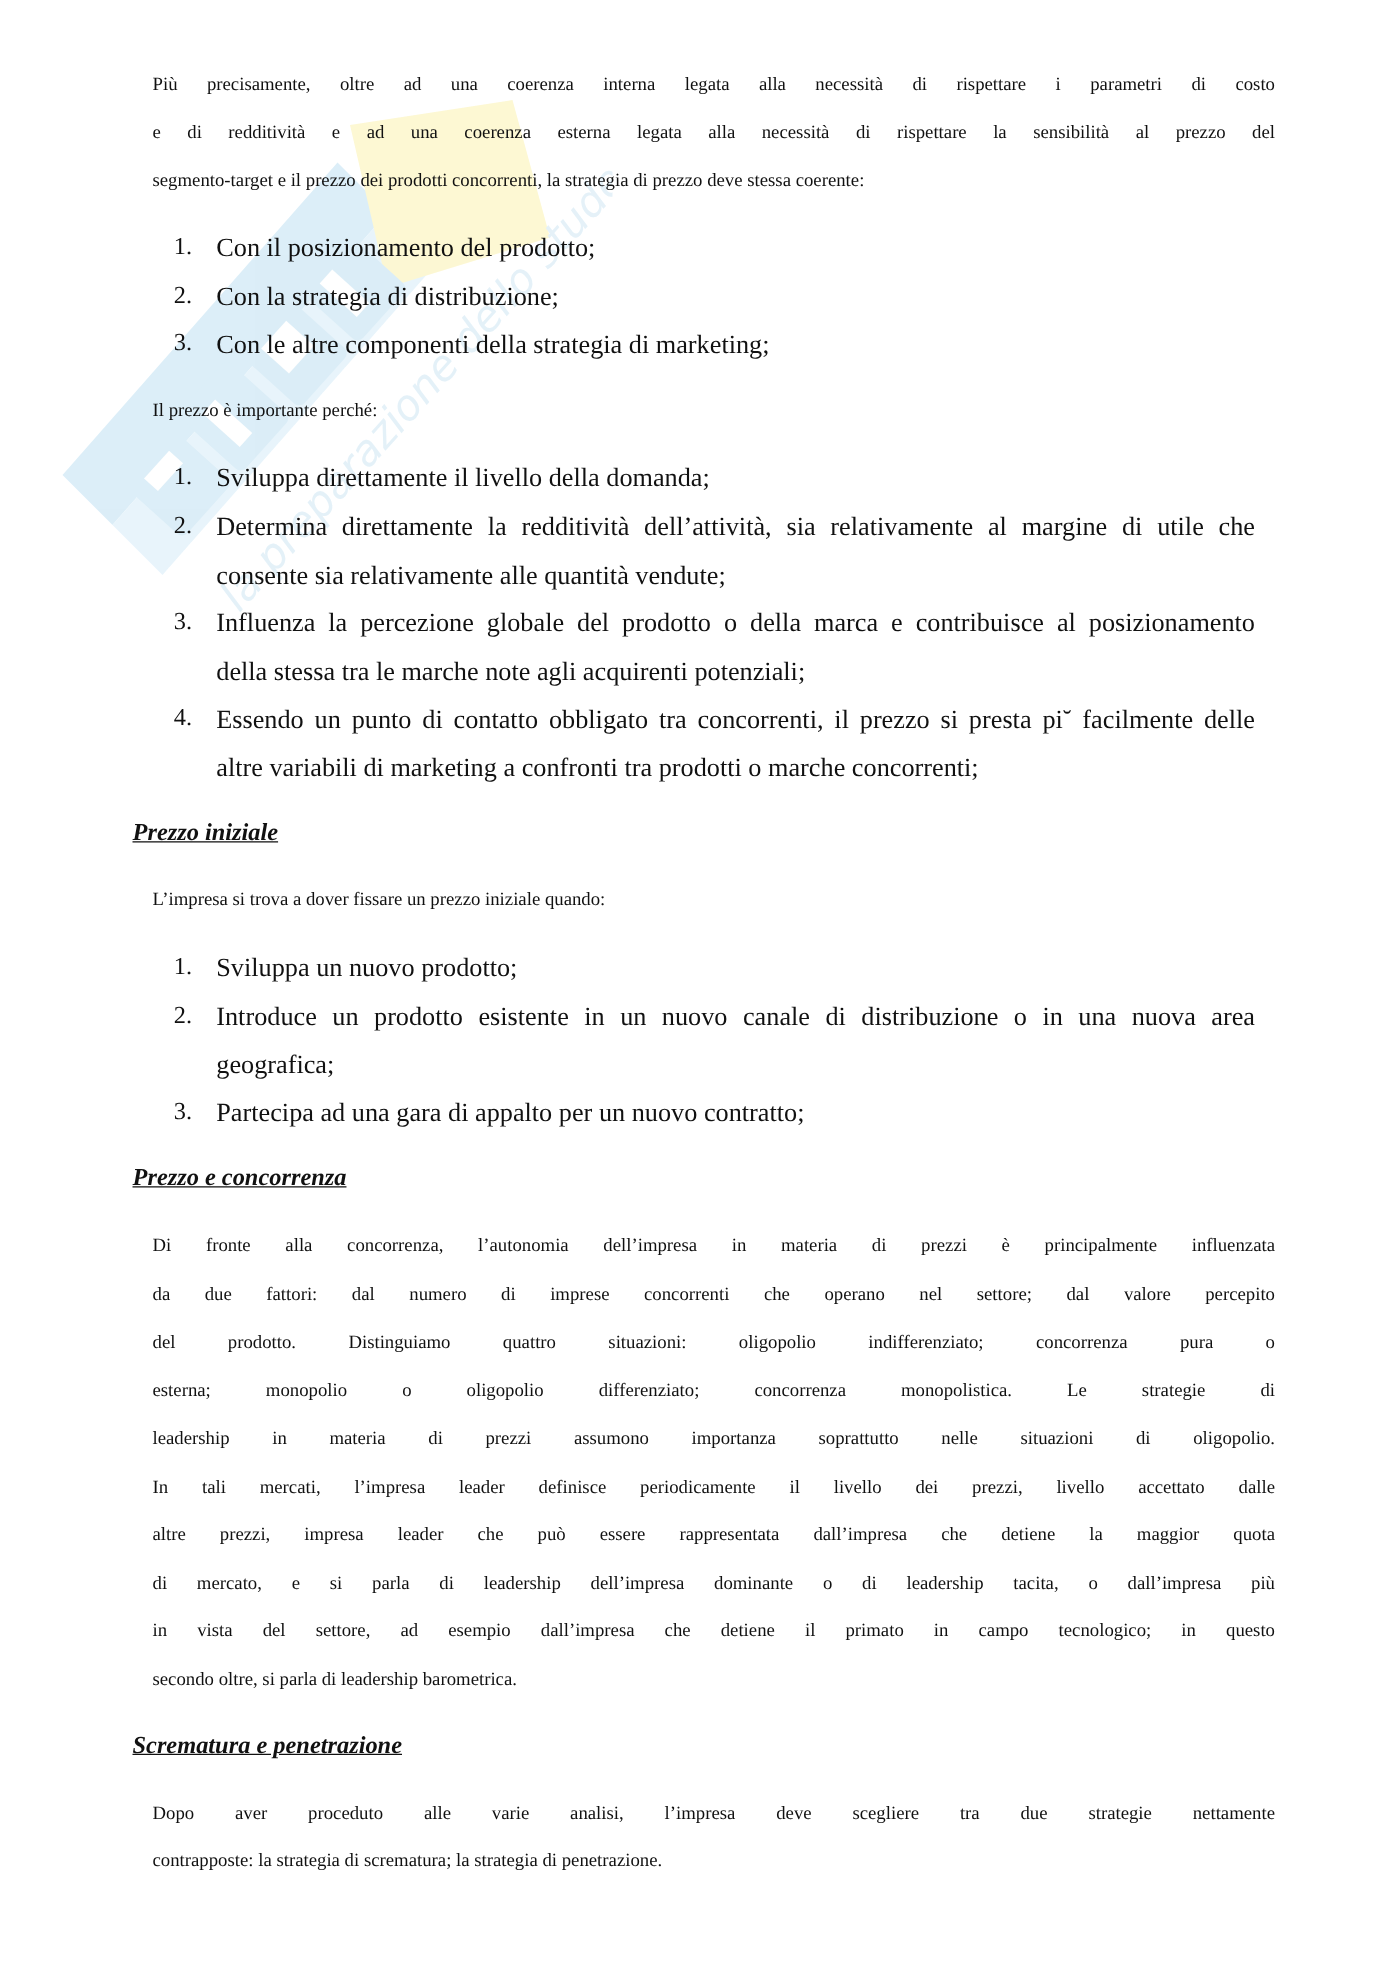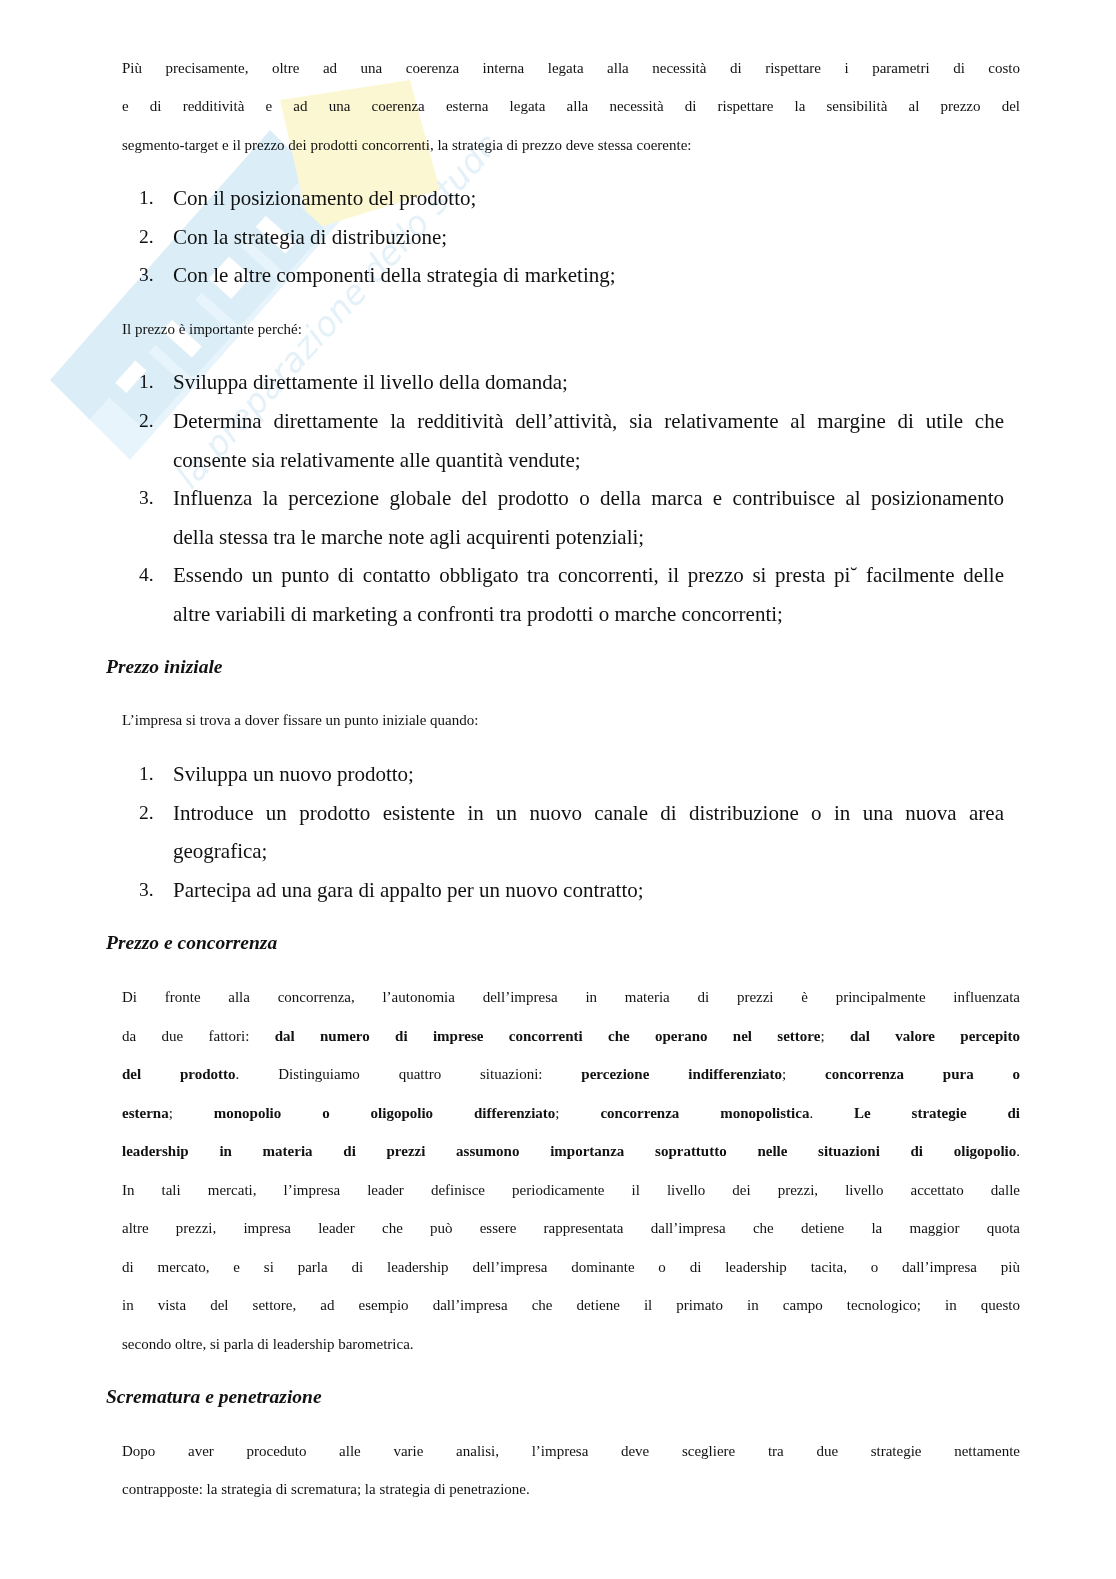--- a/index.html
+++ b/index.html
@@ -64,22 +64,23 @@
       line-height: 24px;
       white-space: nowrap;
     }
     .heading {
       position: absolute;
       left: 0;
       font-size: 19.5px;
       line-height: 24px;
       font-style: italic;
       font-weight: bold;
+      text-decoration: underline;
     }
-    b { font-weight: bold; }
+    b { font-weight: normal; }
   </style>
 </head>
 <body>
 
 <div class="page">
 
   <svg class="watermark" viewBox="0 0 480 500" xmlns="http://www.w3.org/2000/svg">
     <g opacity="0.55">
 
       <polygon points="40,340 260,90 300,130 80,380" fill="#bfe0f2"></polygon>
@@ -131,39 +132,39 @@
       <span class="item-num" style="top:486px">3.</span>
       <span class="item-text justify" style="top:486px">Influenza la percezione globale del prodotto o della marca e contribuisce al posizionamento</span>
       <span class="item-text" style="top:525px">della stessa tra le marche note agli acquirenti potenziali;</span>
 
       <span class="item-num" style="top:563px">4.</span>
       <span class="item-text justify" style="top:563px">Essendo un punto di contatto obbligato tra concorrenti, il prezzo si presta pi˘ facilmente delle</span>
       <span class="item-text" style="top:602px">altre variabili di marketing a confronti tra prodotti o marche concorrenti;</span>
     </div>
 
     <div class="heading" style="top:655px">Prezzo iniziale</div>
-    <div class="line" style="top:708px">L’impresa si trova a dover fissare un punto iniziale quando:</div>
+    <div class="line" style="top:708px">L’impresa si trova a dover fissare un prezzo iniziale quando:</div>
 
     <div>
       <span class="item-num" style="top:762px">1.</span>
       <span class="item-text" style="top:762px">Sviluppa un nuovo prodotto;</span>
 
       <span class="item-num" style="top:801px">2.</span>
       <span class="item-text justify" style="top:801px">Introduce un prodotto esistente in un nuovo canale di distribuzione o in una nuova area</span>
       <span class="item-text" style="top:839px">geografica;</span>
 
       <span class="item-num" style="top:878px">3.</span>
       <span class="item-text" style="top:878px">Partecipa ad una gara di appalto per un nuovo contratto;</span>
     </div>
 
     <div class="heading" style="top:931px">Prezzo e concorrenza</div>
 
     <div class="line justify" style="top:985px">Di fronte alla concorrenza, l’autonomia dell’impresa in materia di prezzi è principalmente influenzata</div>
     <div class="line justify" style="top:1024px"><span>da due fattori: </span><b>dal numero di imprese concorrenti che operano nel settore</b><span>; </span><b>dal valore percepito</b></div>
-    <div class="line justify" style="top:1062px"><b>del prodotto</b><span>. Distinguiamo quattro situazioni: </span><b>percezione indifferenziato</b><span>; </span><b>concorrenza pura o</b></div>
+    <div class="line justify" style="top:1062px"><b>del prodotto</b><span>. Distinguiamo quattro situazioni: </span><b>oligopolio indifferenziato</b><span>; </span><b>concorrenza pura o</b></div>
     <div class="line justify" style="top:1101px"><b>esterna</b><span>; </span><b>monopolio o oligopolio differenziato</b><span>; </span><b>concorrenza monopolistica</b><span>. </span><b>Le strategie di</b></div>
     <div class="line justify" style="top:1139px"><b>leadership in materia di prezzi assumono importanza soprattutto nelle situazioni di oligopolio</b><span>.</span></div>
     <div class="line justify" style="top:1178px">In tali mercati, l’impresa leader definisce periodicamente il livello dei prezzi, livello accettato dalle</div>
     <div class="line justify" style="top:1216px">altre prezzi, impresa leader che può essere rappresentata dall’impresa che detiene la maggior quota</div>
     <div class="line justify" style="top:1255px">di mercato, e si parla di leadership dell’impresa dominante o di leadership tacita, o dall’impresa più</div>
     <div class="line justify" style="top:1293px">in vista del settore, ad esempio dall’impresa che detiene il primato in campo tecnologico; in questo</div>
     <div class="line" style="top:1332px">secondo oltre, si parla di leadership barometrica.</div>
 
     <div class="heading" style="top:1385px">Scrematura e penetrazione</div>
     <div class="line justify" style="top:1439px">Dopo aver proceduto alle varie analisi, l’impresa deve scegliere tra due strategie nettamente</div>

